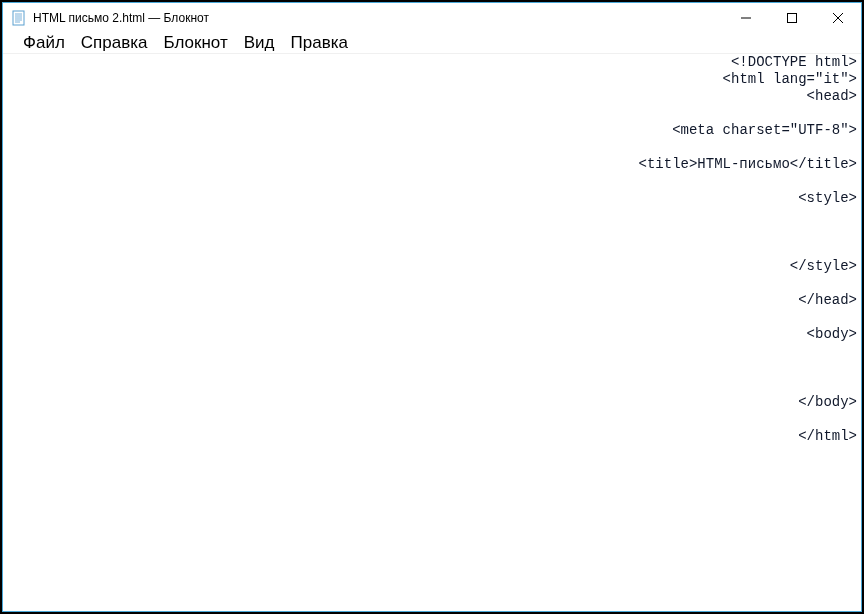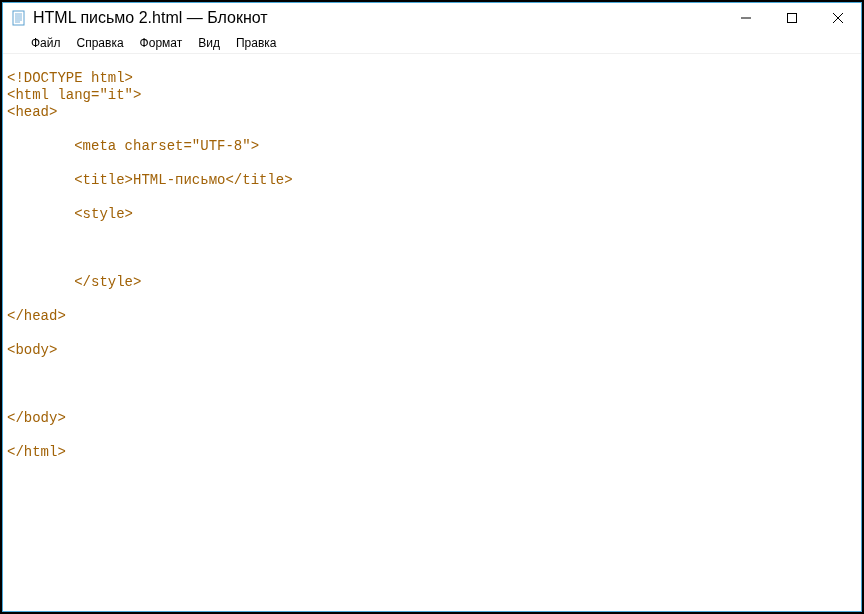--- a/index.html
+++ b/index.html
@@ -43,21 +43,21 @@
       margin-right: 6px;
       display: flex;
       align-items: center;
       justify-content: center;
     }
     .titlebar-icon svg {
       width: 16px;
       height: 16px;
     }
     .titlebar-text {
-      font-size: 16px;
+      font-size: 12px;
       color: #000;
       flex: 1;
     }
     .window-controls {
       display: flex;
       height: 100%;
     }
     .win-btn {
       width: 46px;
       height: 30px;
@@ -70,39 +70,40 @@
     }
     .win-btn svg {
       width: 10px;
       height: 10px;
     }
     .menubar {
       height: 20px;
       background: #fff;
       display: flex;
       align-items: center;
-      padding-left: 20px;
-      font-size: 12px;
+      padding-left: 12px;
+      font-size: 17px;
     }
     .menu-item {
       padding: 2px 8px;
       cursor: pointer;
       color: #000;
     }
     .content-area {
       flex: 1;
       background: #fff;
-      padding: 16px 4px;
+      padding: 0 4px;
       overflow: auto;
       font-family: Consolas, 'Courier New', monospace;
       font-size: 14px;
       line-height: 17px;
-      color: #a16207;
+      color: #0f172a;
       white-space: pre;
       border-top: 1px solid #f0f0f0;
+      text-align: right;
     }
   </style>
 </head>
 <body>
 
 <div class="outer-frame">
   <div class="window">
     <div class="titlebar">
       <span class="titlebar-icon">
         <svg viewBox="0 0 16 16">
@@ -130,21 +131,21 @@
           <svg viewBox="0 0 10 10">
               <line x1="0" y1="0" x2="10" y2="10" stroke="#000" stroke-width="1"></line>
               <line x1="10" y1="0" x2="0" y2="10" stroke="#000" stroke-width="1"></line>
             </svg>
         </button>
       </div>
     </div>
     <div class="menubar">
       <span class="menu-item">Файл</span>
       <span class="menu-item">Справка</span>
-      <span class="menu-item">Формат</span>
+      <span class="menu-item">Блокнот</span>
       <span class="menu-item">Вид</span>
       <span class="menu-item">Правка</span>
     </div>
     <div class="content-area">&lt;!DOCTYPE html&gt;
 &lt;html lang="it"&gt;
 &lt;head&gt;
 
         &lt;meta charset="UTF-8"&gt;
 
         &lt;title&gt;HTML-письмо&lt;/title&gt;

